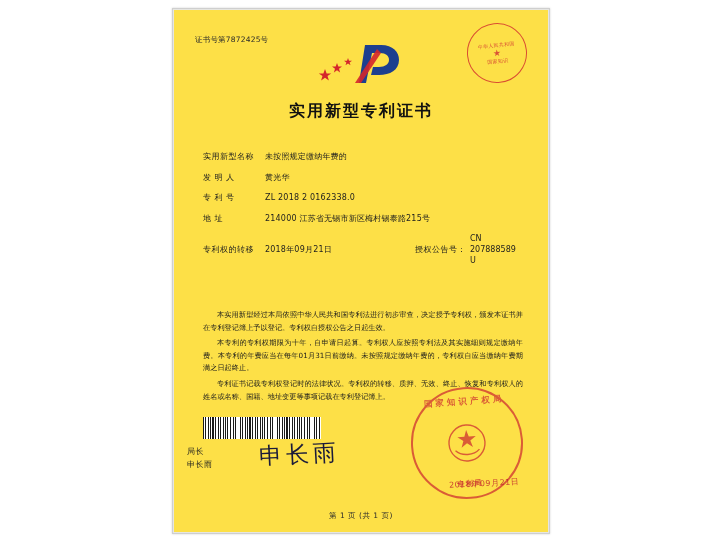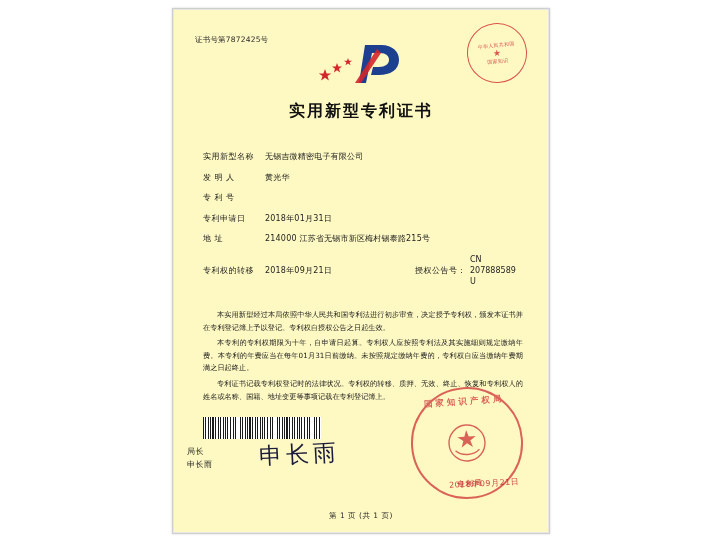--- a/index.html
+++ b/index.html
@@ -21,21 +21,21 @@
     background: #ffffff;
   }
 
   
   .sheet {
     position: absolute;
     left: 172px;
     top: 8px;
     width: 376px;
     height: 524px;
-    background: #fef9c3;
+    background: #fde047;
     border: 1px solid #cfcfcf;
     box-shadow: 0 0 2px rgba(0,0,0,0.18);
     overflow: hidden;
   }
 
   
   .sheet::after {
     content: "";
     position: absolute;
     left: 0; top: 0; right: 0; bottom: 0;
@@ -275,32 +275,29 @@
         <path d="M44 44 L50 6 L66 6 C78 6 84 13 84 21 C84 31 75 36 64 36 L56 36 L58 28 L64 28 C70 28 74 25 74 21 C74 17 71 14 65 14 L57 14 L51 44 Z" fill="#1d3f8f"></path>
         <path d="M40 44 L62 10 L66 14 L46 44 Z" fill="#d4262b" opacity="0.9"></path>
       </svg>
     </div>
 
     <div class="title">实用新型专利证书</div>
 
     <div class="fields">
       <div class="field-row">
         <div class="field-label">实用新型名称</div>
-        <div class="field-value">无锡吉微精密电子有限公司</div>
+        <div class="field-value">未按照规定缴纳年费的</div>
       </div>
       <div class="field-row">
         <div class="field-label">发 明 人</div>
         <div class="field-value">黄光华</div>
       </div>
       <div class="field-row">
         <div class="field-label">专 利 号</div>
-      </div>
-      <div class="field-row">
-        <div class="field-label">专利申请日</div>
-        <div class="field-value">2018年01月31日</div>
+        <div class="field-value">ZL 2018 2 0162338.0</div>
       </div>
       <div class="field-row">
         <div class="field-label">地 址</div>
         <div class="field-value">214000 江苏省无锡市新区梅村锡泰路215号</div>
       </div>
       <div class="field-row split">
         <div class="field-label">专利权的转移</div>
         <div class="field-value">2018年09月21日</div>
         <div class="field-extra-label">授权公告号：</div>
         <div class="field-extra-value">CN 207888589 U</div>

